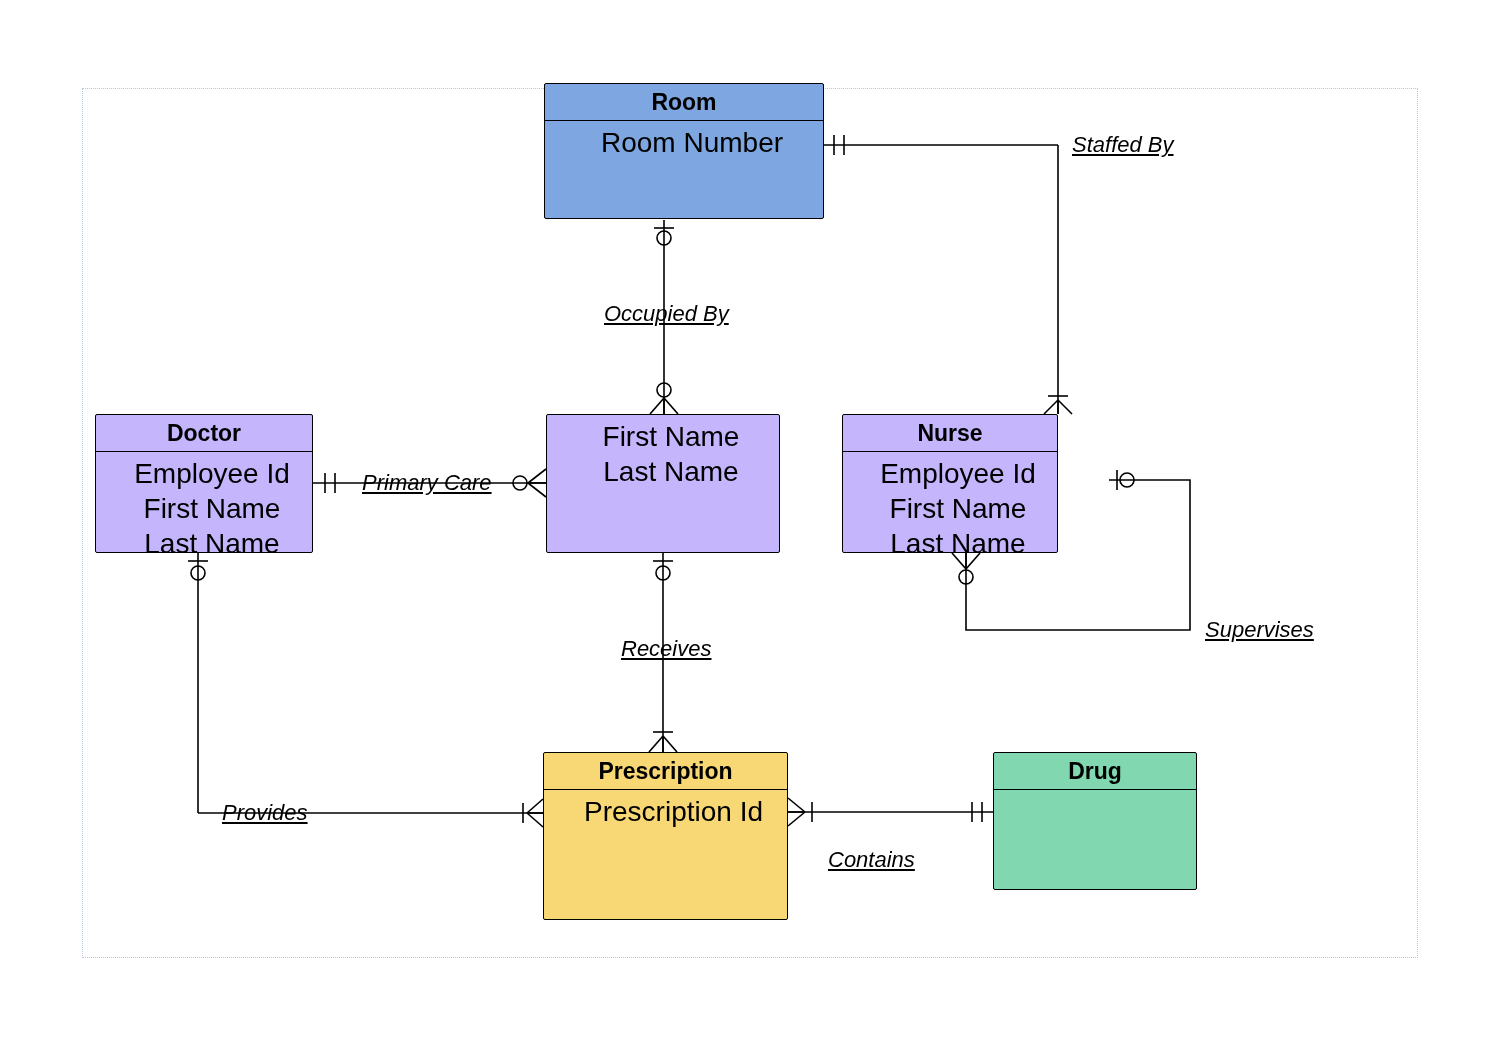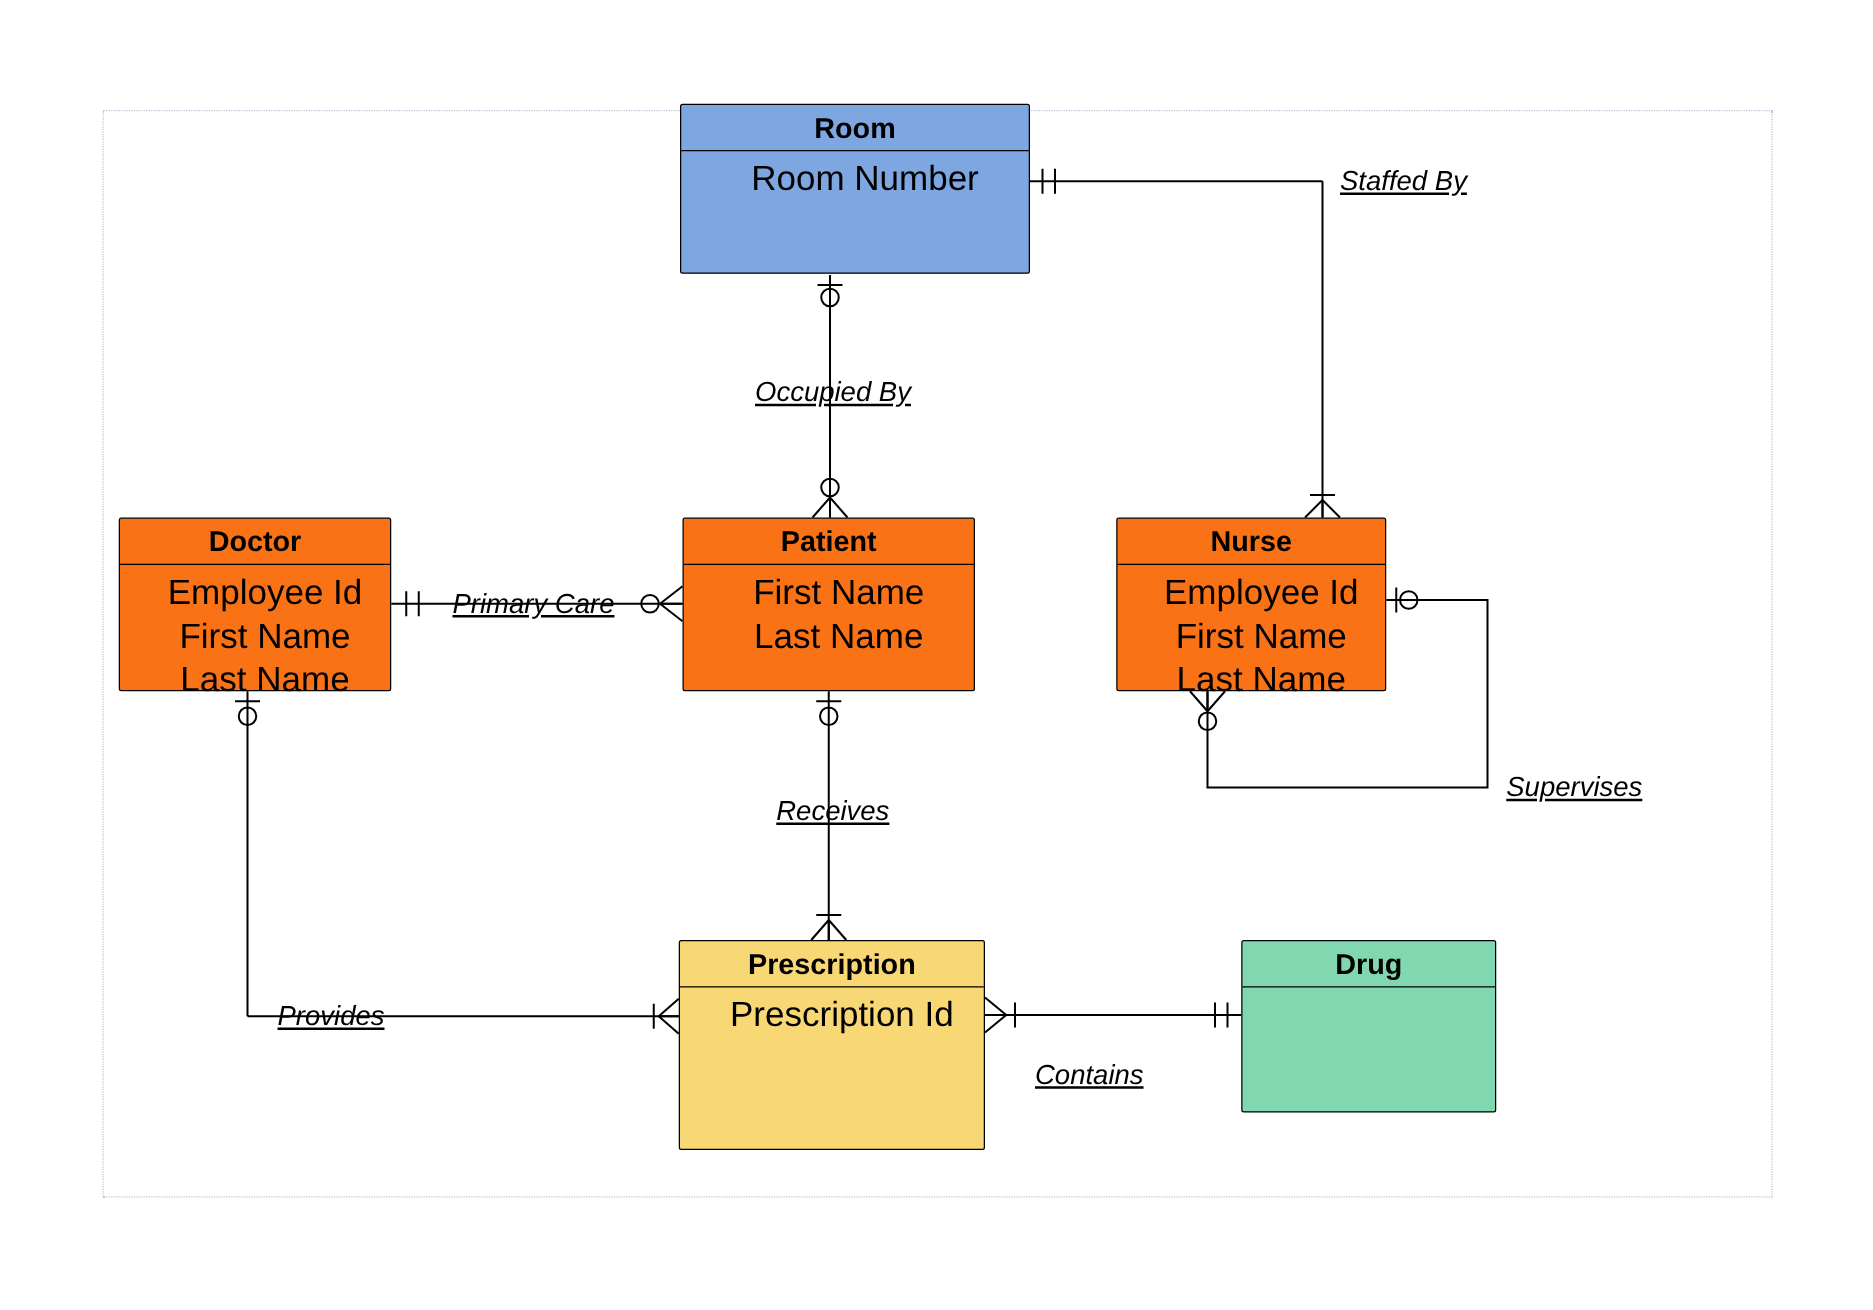--- a/index.html
+++ b/index.html
@@ -45,21 +45,21 @@
   }
   .rel-label {
     position: absolute;
     font-style: italic;
     font-size: 22px;
     white-space: nowrap;
     text-decoration: underline;
   }
   
   .blue   { background: #7ea6e0; }
-  .salmon { background: #f97316; }
+  .salmon { background: #c4b5fd; }
   .yellow { background: #f8d775; }
   .green  { background: #81d8b0; }
 </style>
 </head>
 <body>
 
 <div class="canvas"></div>
 
 <svg width="1498" height="1048">
   <g stroke="#000" stroke-width="1.6" fill="none">
@@ -149,28 +149,27 @@
 <div class="entity salmon" style="left:95px; top:414px; width:218px; height:139px;">
   <div class="title">Doctor</div>
   <div class="attrs">
     <div>Employee Id</div>
     <div>First Name</div>
     <div>Last Name</div>
   </div>
 </div>
 
 <div class="entity salmon" style="left:546px; top:414px; width:234px; height:139px;">
-  <div class="title">Patient</div>
   <div class="attrs">
     <div>First Name</div>
     <div>Last Name</div>
   </div>
 </div>
 
-<div class="entity salmon" style="left:893px; top:414px; width:216px; height:139px;">
+<div class="entity salmon" style="left:842px; top:414px; width:216px; height:139px;">
   <div class="title">Nurse</div>
   <div class="attrs">
     <div>Employee Id</div>
     <div>First Name</div>
     <div>Last Name</div>
   </div>
 </div>
 
 <div class="entity yellow" style="left:543px; top:752px; width:245px; height:168px;">
   <div class="title">Prescription</div>

